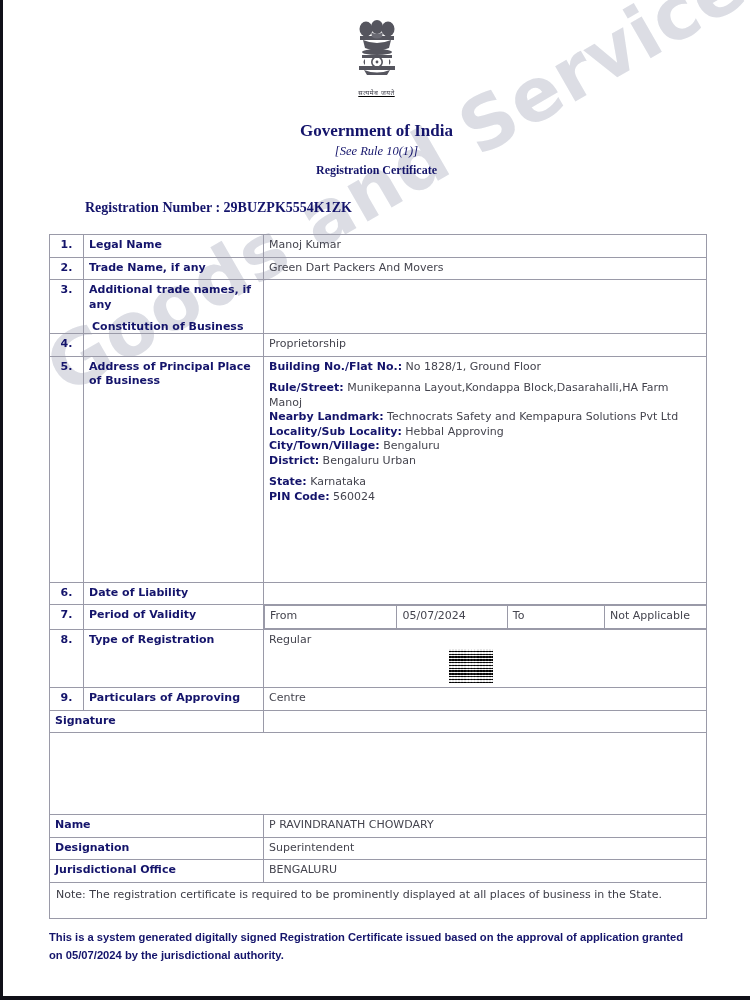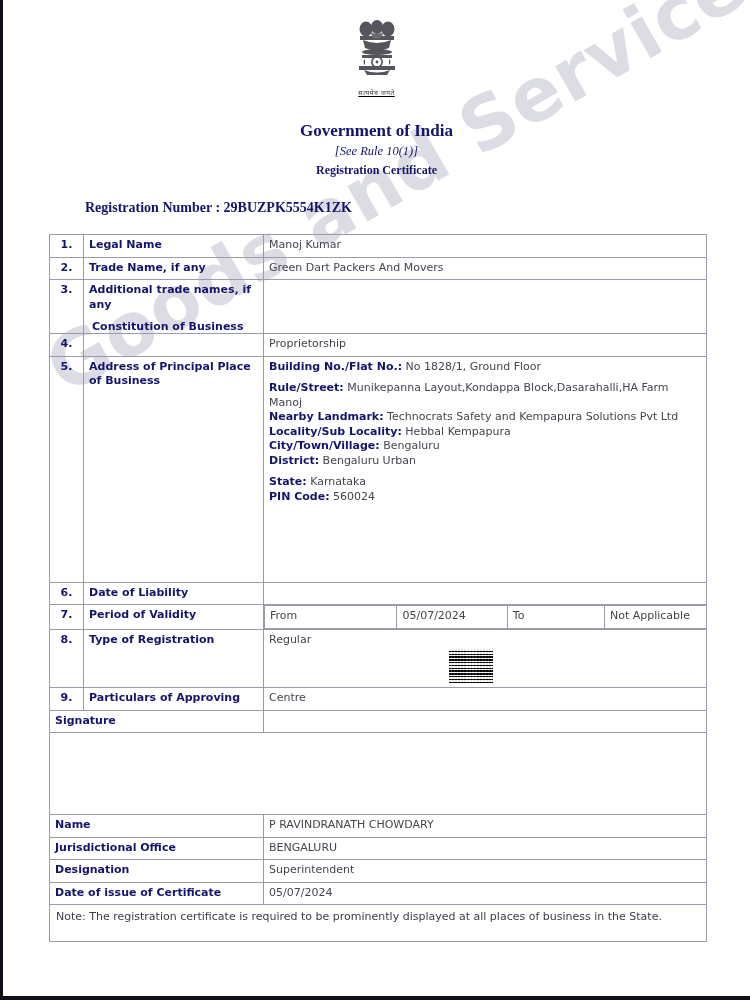--- a/index.html
+++ b/index.html
@@ -263,21 +263,21 @@
             <div class="addr-line">
               <span class="ab">Rule/Street:</span>
               <span>Munikepanna Layout,Kondappa Block,Dasarahalli,HA Farm Manoj</span>
             </div>
             <div class="addr-line">
               <span class="ab">Nearby Landmark:</span>
               <span>Technocrats Safety and Kempapura Solutions Pvt Ltd</span>
             </div>
             <div class="addr-line">
               <span class="ab">Locality/Sub Locality:</span>
-              <span>Hebbal Kempapura</span>
+              <span>Hebbal Approving</span>
             </div>
             <div class="addr-line">
               <span class="ab">City/Town/Village:</span>
               <span>Bengaluru</span>
             </div>
             <div class="addr-line">
               <span class="ab">District:</span>
               <span>Bengaluru Urban</span>
             </div>
             <div class="addr-gap"></div>
@@ -344,36 +344,36 @@
         <tr>
           <td colspan="3" class="sig-box-cell"></td>
         </tr>
 
         <tr>
           <td colspan="2" class="lbl">Name</td>
           <td class="val">P RAVINDRANATH CHOWDARY</td>
         </tr>
 
         <tr>
+          <td colspan="2" class="lbl">Designation</td>
+          <td class="val">Superintendent</td>
+        </tr>
+
+        <tr>
           <td colspan="2" class="lbl">Jurisdictional Office</td>
           <td class="val">BENGALURU</td>
         </tr>
 
-        <tr>
-          <td colspan="2" class="lbl">Designation</td>
-          <td class="val">Superintendent</td>
-        </tr>
-
-        <tr>
-          <td colspan="2" class="lbl">Date of issue of Certificate</td>
-          <td class="val">05/07/2024</td>
-        </tr>
 
         <tr>
           <td colspan="3" class="note-cell">Note: The registration certificate is required to be prominently displayed at all places of business in the State.</td>
         </tr>
       </tbody>
         </table>
     </div>
 
+    <div class="footer">
+      <div>This is a system generated digitally signed Registration Certificate issued based on the approval of application granted</div>
+      <div>on 05/07/2024 by the jurisdictional authority.</div>
+    </div>
 
   </div>
 </div>
 
 </body></html>

